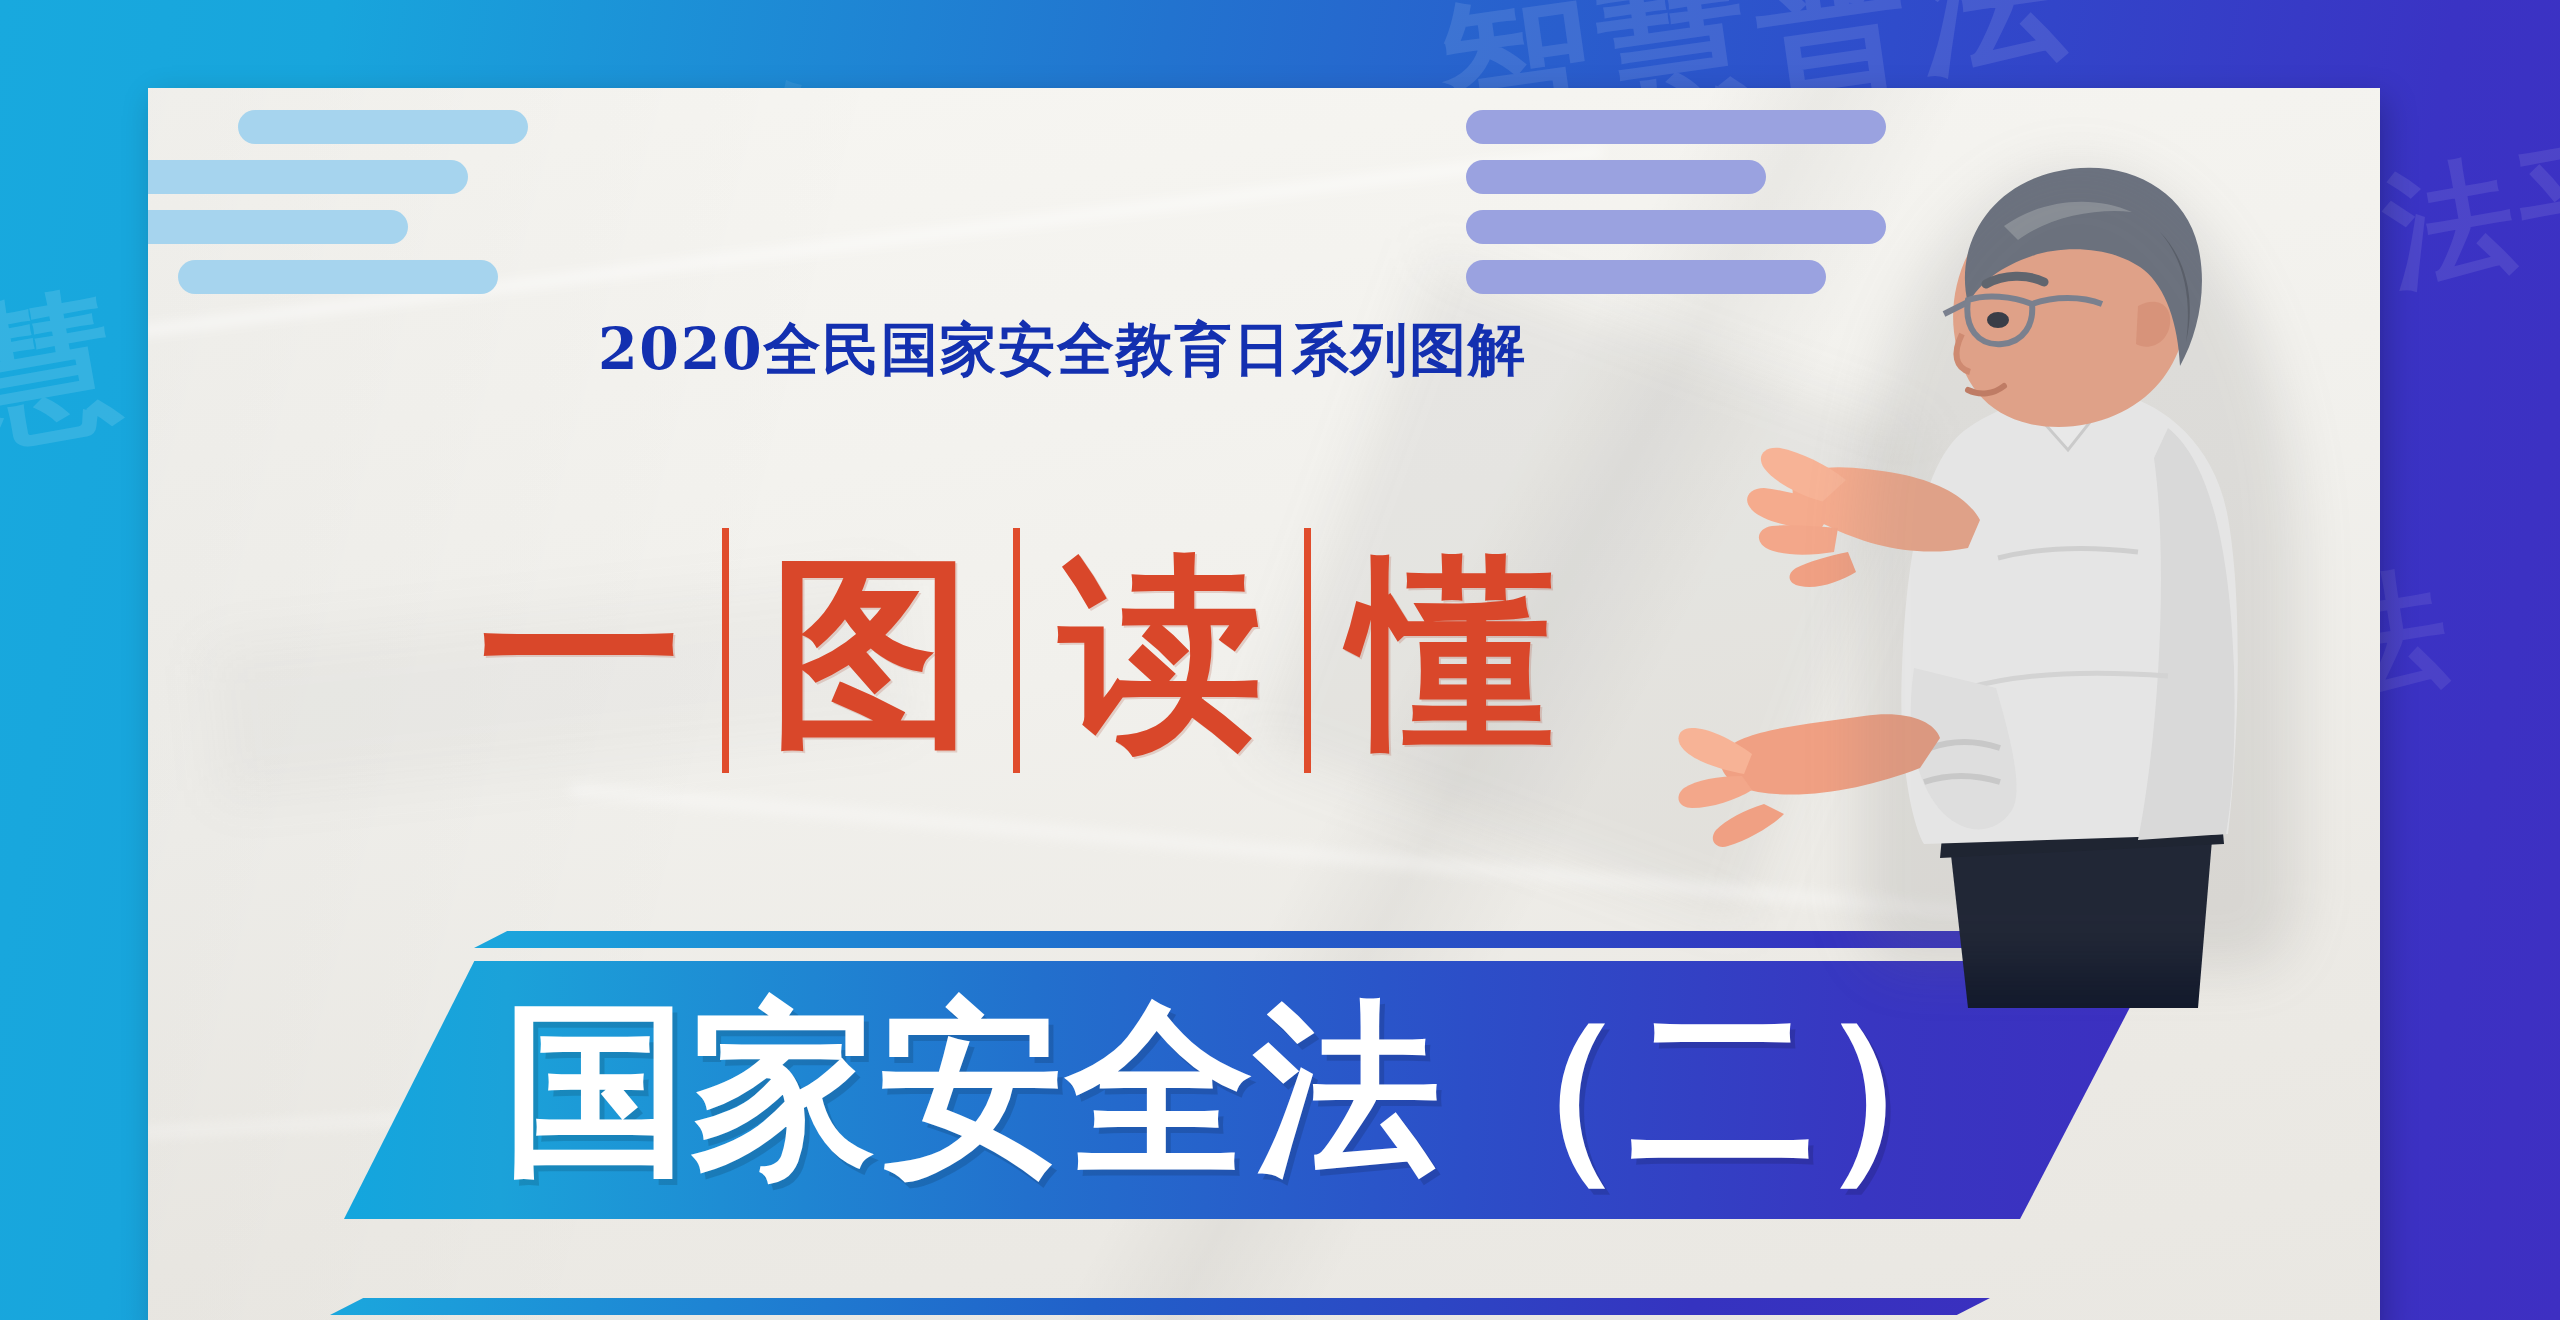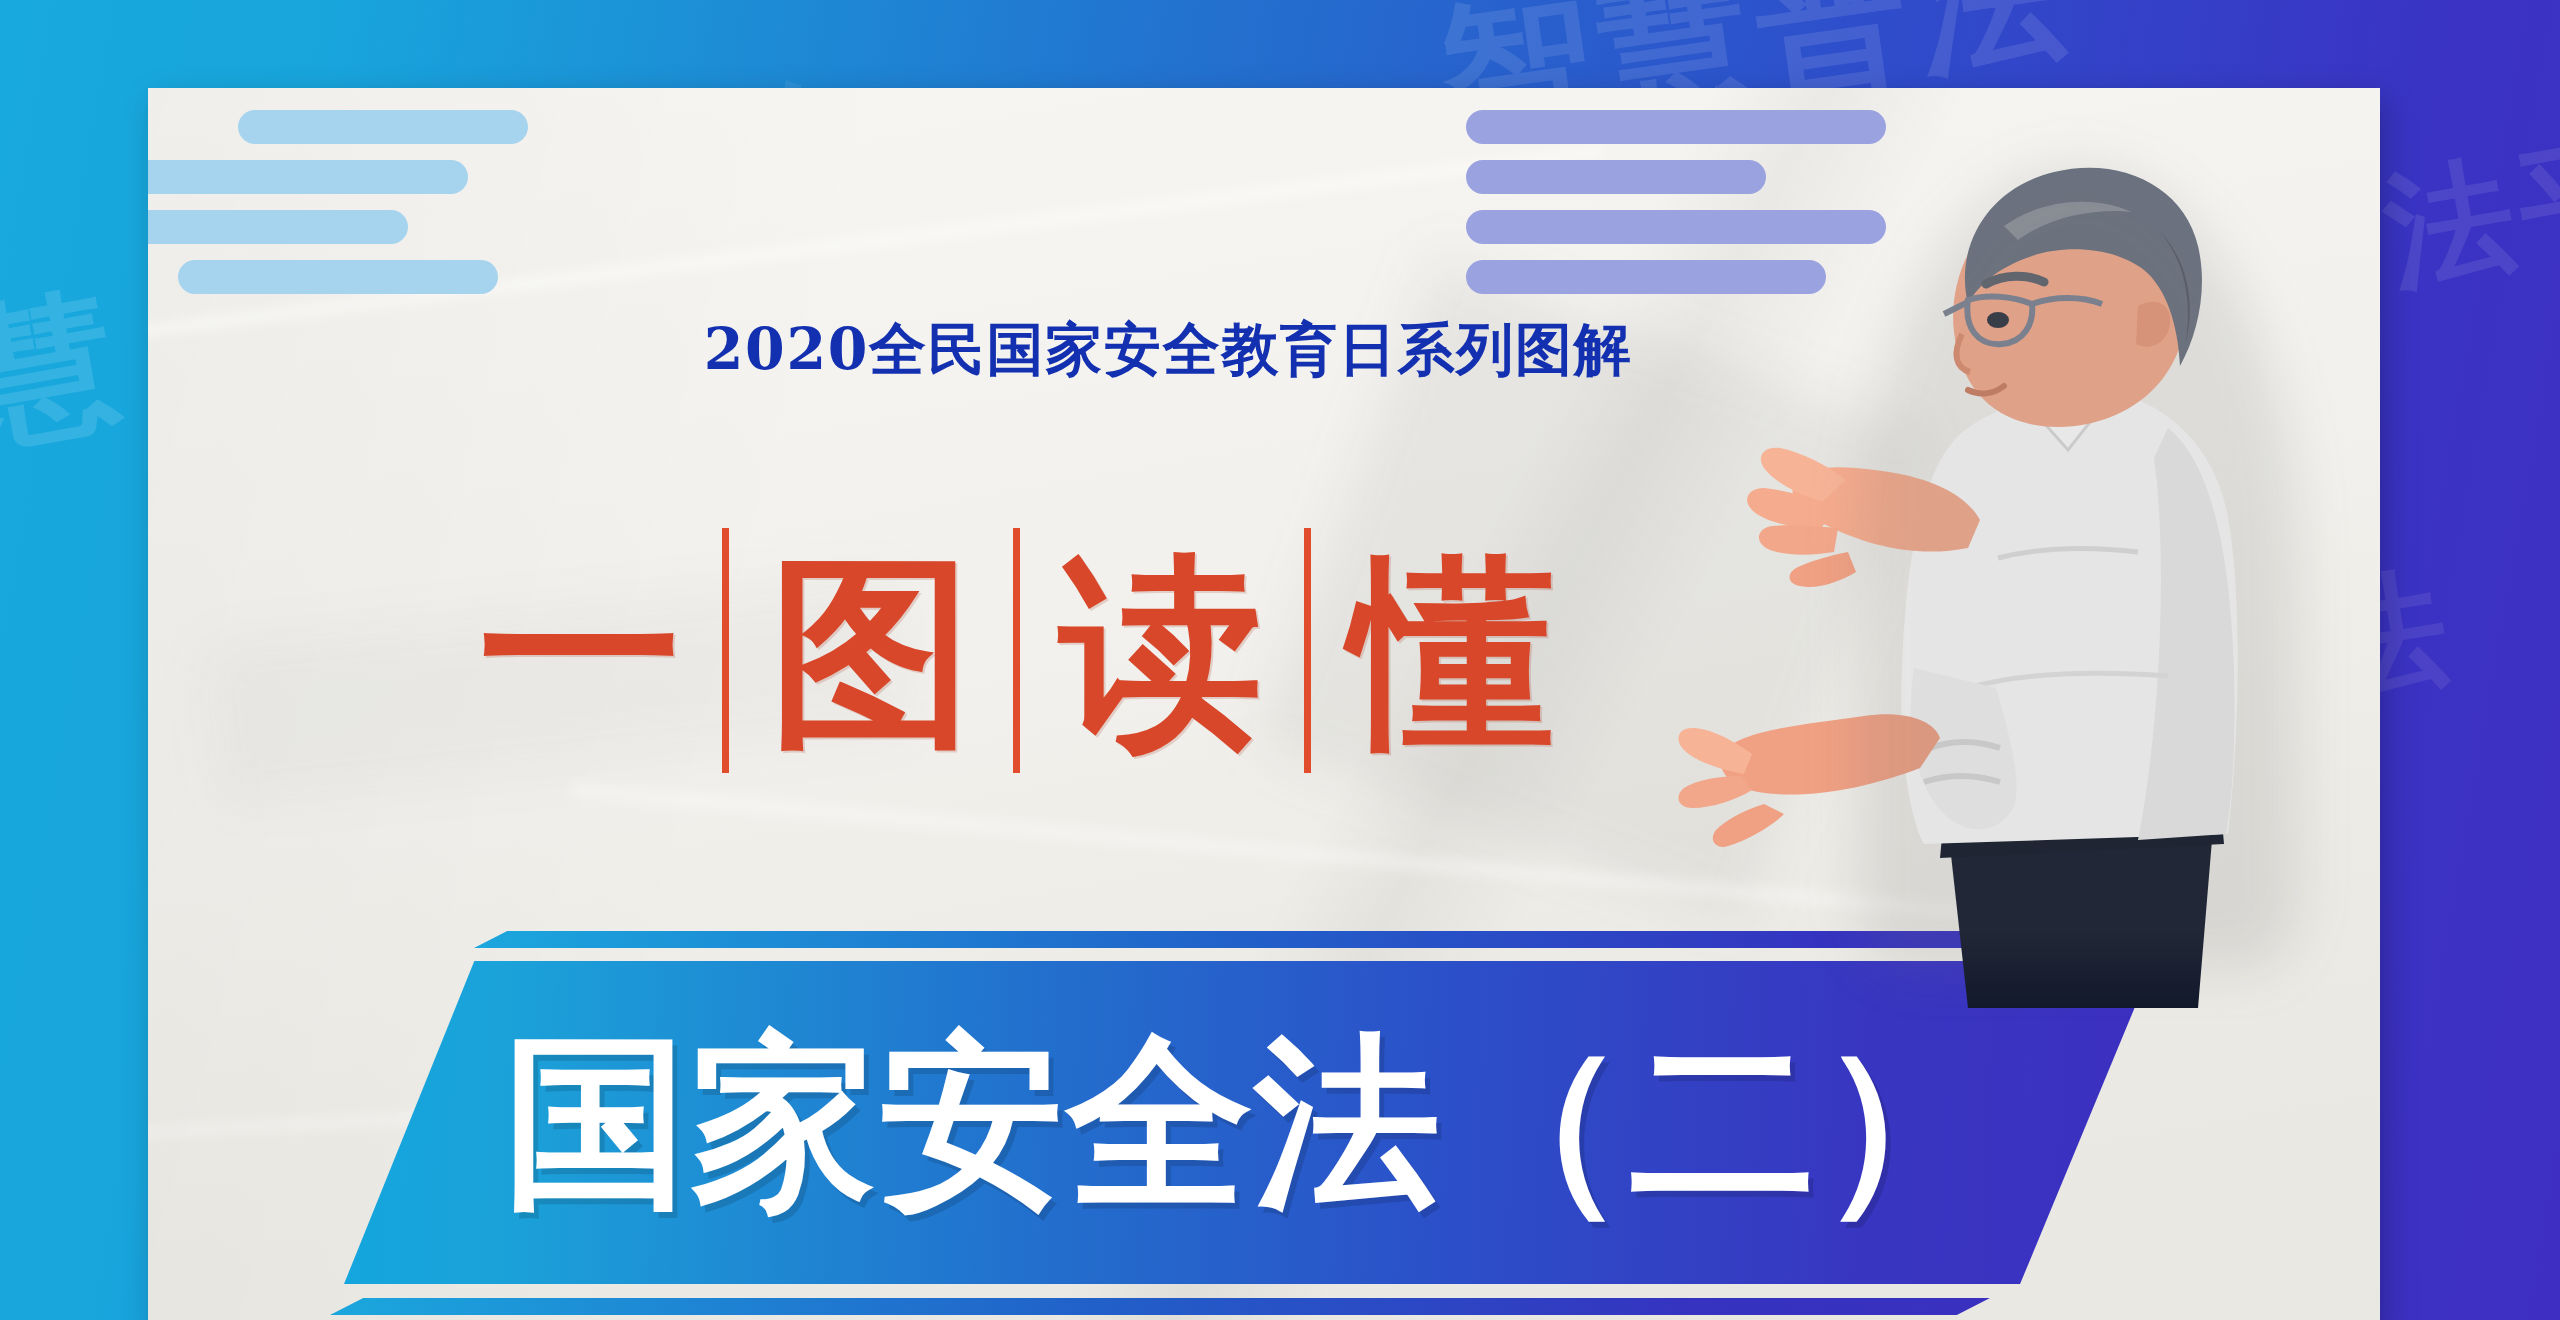--- a/index.html
+++ b/index.html
@@ -56,21 +56,21 @@
 
   
   .cloud{position:absolute;}
   .cloud span{position:absolute;display:block;border-radius:40px;}
   .cloud-l span{background:#a6d4ee;}
   .cloud-r span{background:#9aa2e0;}
 
   
   .subtitle{
     position:absolute;left:450px;top:224px;width:1140px;
-    text-align:center;
+    text-align:left;
     font-family:"DejaVu Serif","Liberation Serif",serif;
     font-weight:700;font-size:57px;letter-spacing:.03em;
     color:#1330b0;white-space:nowrap;
   }
 
   
   .headline{
     position:absolute;left:330px;top:440px;
     display:flex;align-items:center;
   }
@@ -87,21 +87,21 @@
   
   .rule{
     position:absolute;height:17px;
     background:linear-gradient(90deg,#1ba7dd 0%,#2160c9 46%,#3533c0 82%,#3a30bf 100%);
   }
   .rule-top{ left:326px; top:843px; width:1660px;
              clip-path:polygon(2% 0,100% 0,98% 100%,0% 100%); }
   .rule-bot{ left:182px; top:1210px; width:1660px;
              clip-path:polygon(2% 0,100% 0,98% 100%,0% 100%); }
   .banner{
-    position:absolute;left:196px;top:873px;width:1810px;height:323px;
+    position:absolute;left:196px;top:873px;width:1810px;height:258px;
     background:linear-gradient(92deg,#13a6de 0%,#1ba2d9 9%,#2270cd 38%,#2c4ec8 62%,#3836c1 84%,#3c2fc0 100%);
     clip-path:polygon(7.2% 0%,100% 0%,92.6% 100%,0% 100%);
     display:flex;align-items:center;justify-content:center;
   }
   .banner-text{
     font-family:"DejaVu Sans","Liberation Sans",sans-serif;
     font-weight:700;font-size:186px;line-height:1;color:#ffffff;
     letter-spacing:.01em;white-space:nowrap;
     text-shadow:5px 6px 0 rgba(0,0,0,.13);
     padding-left:10px;

